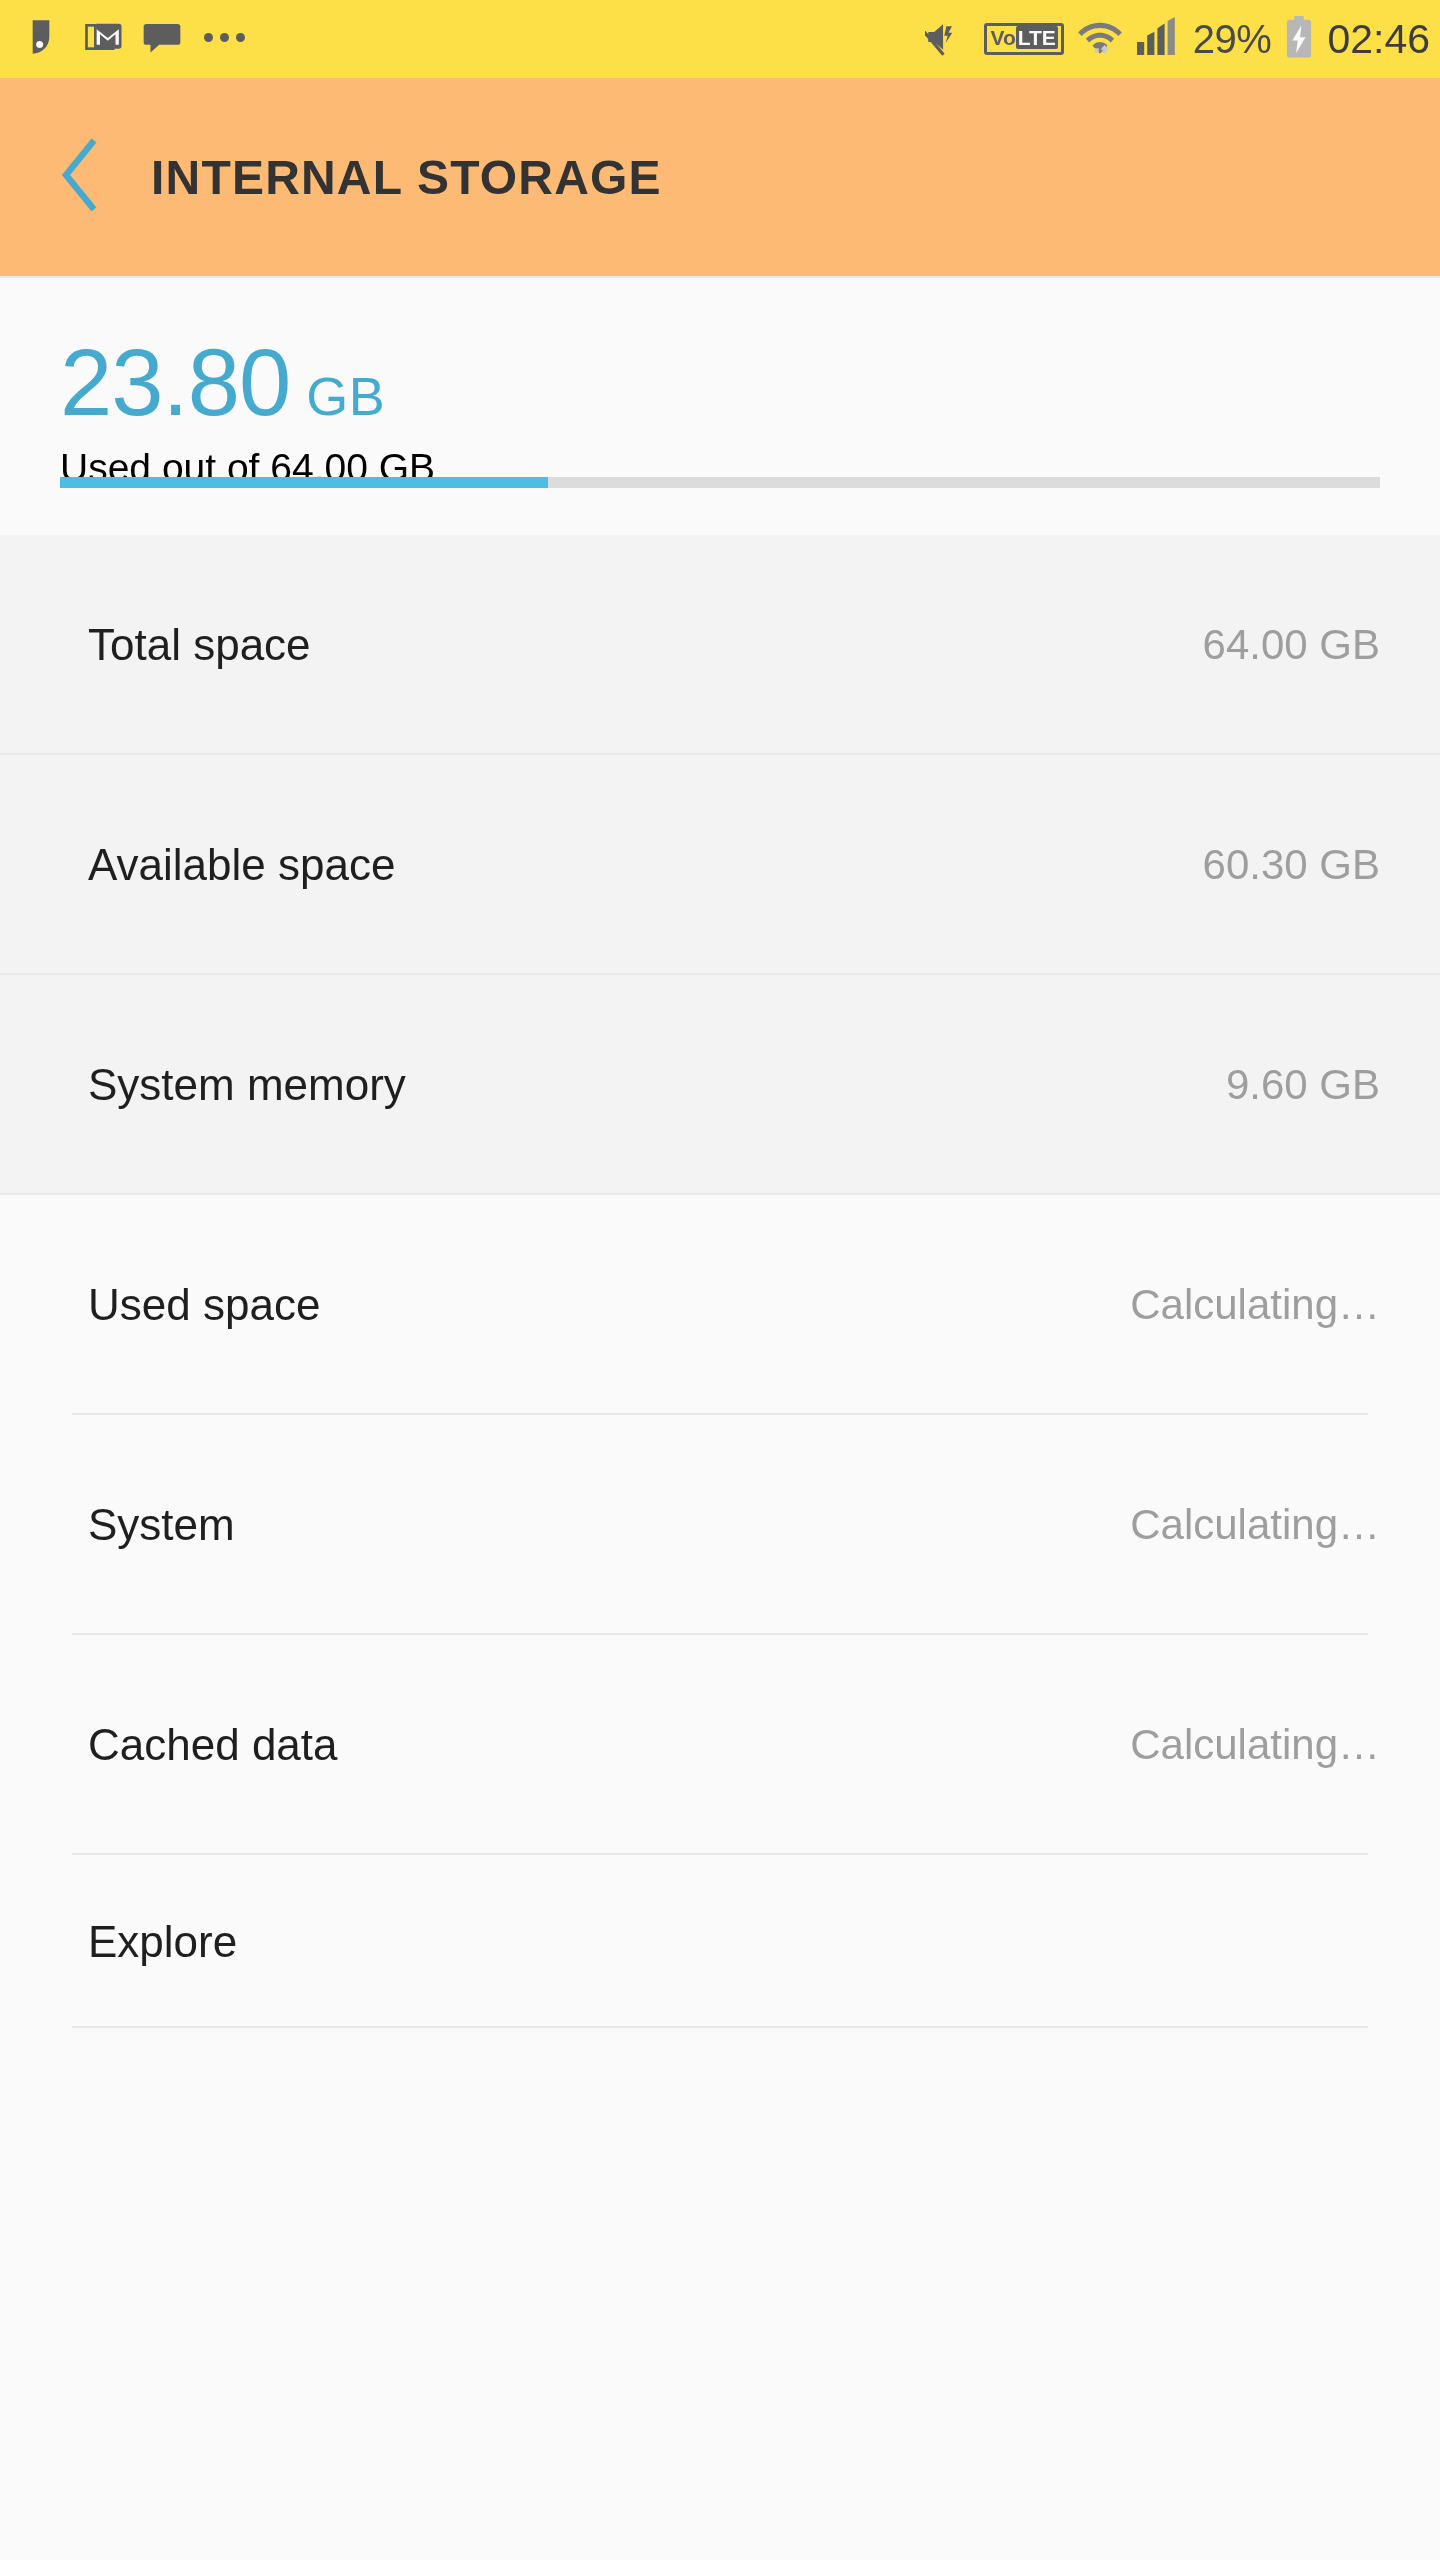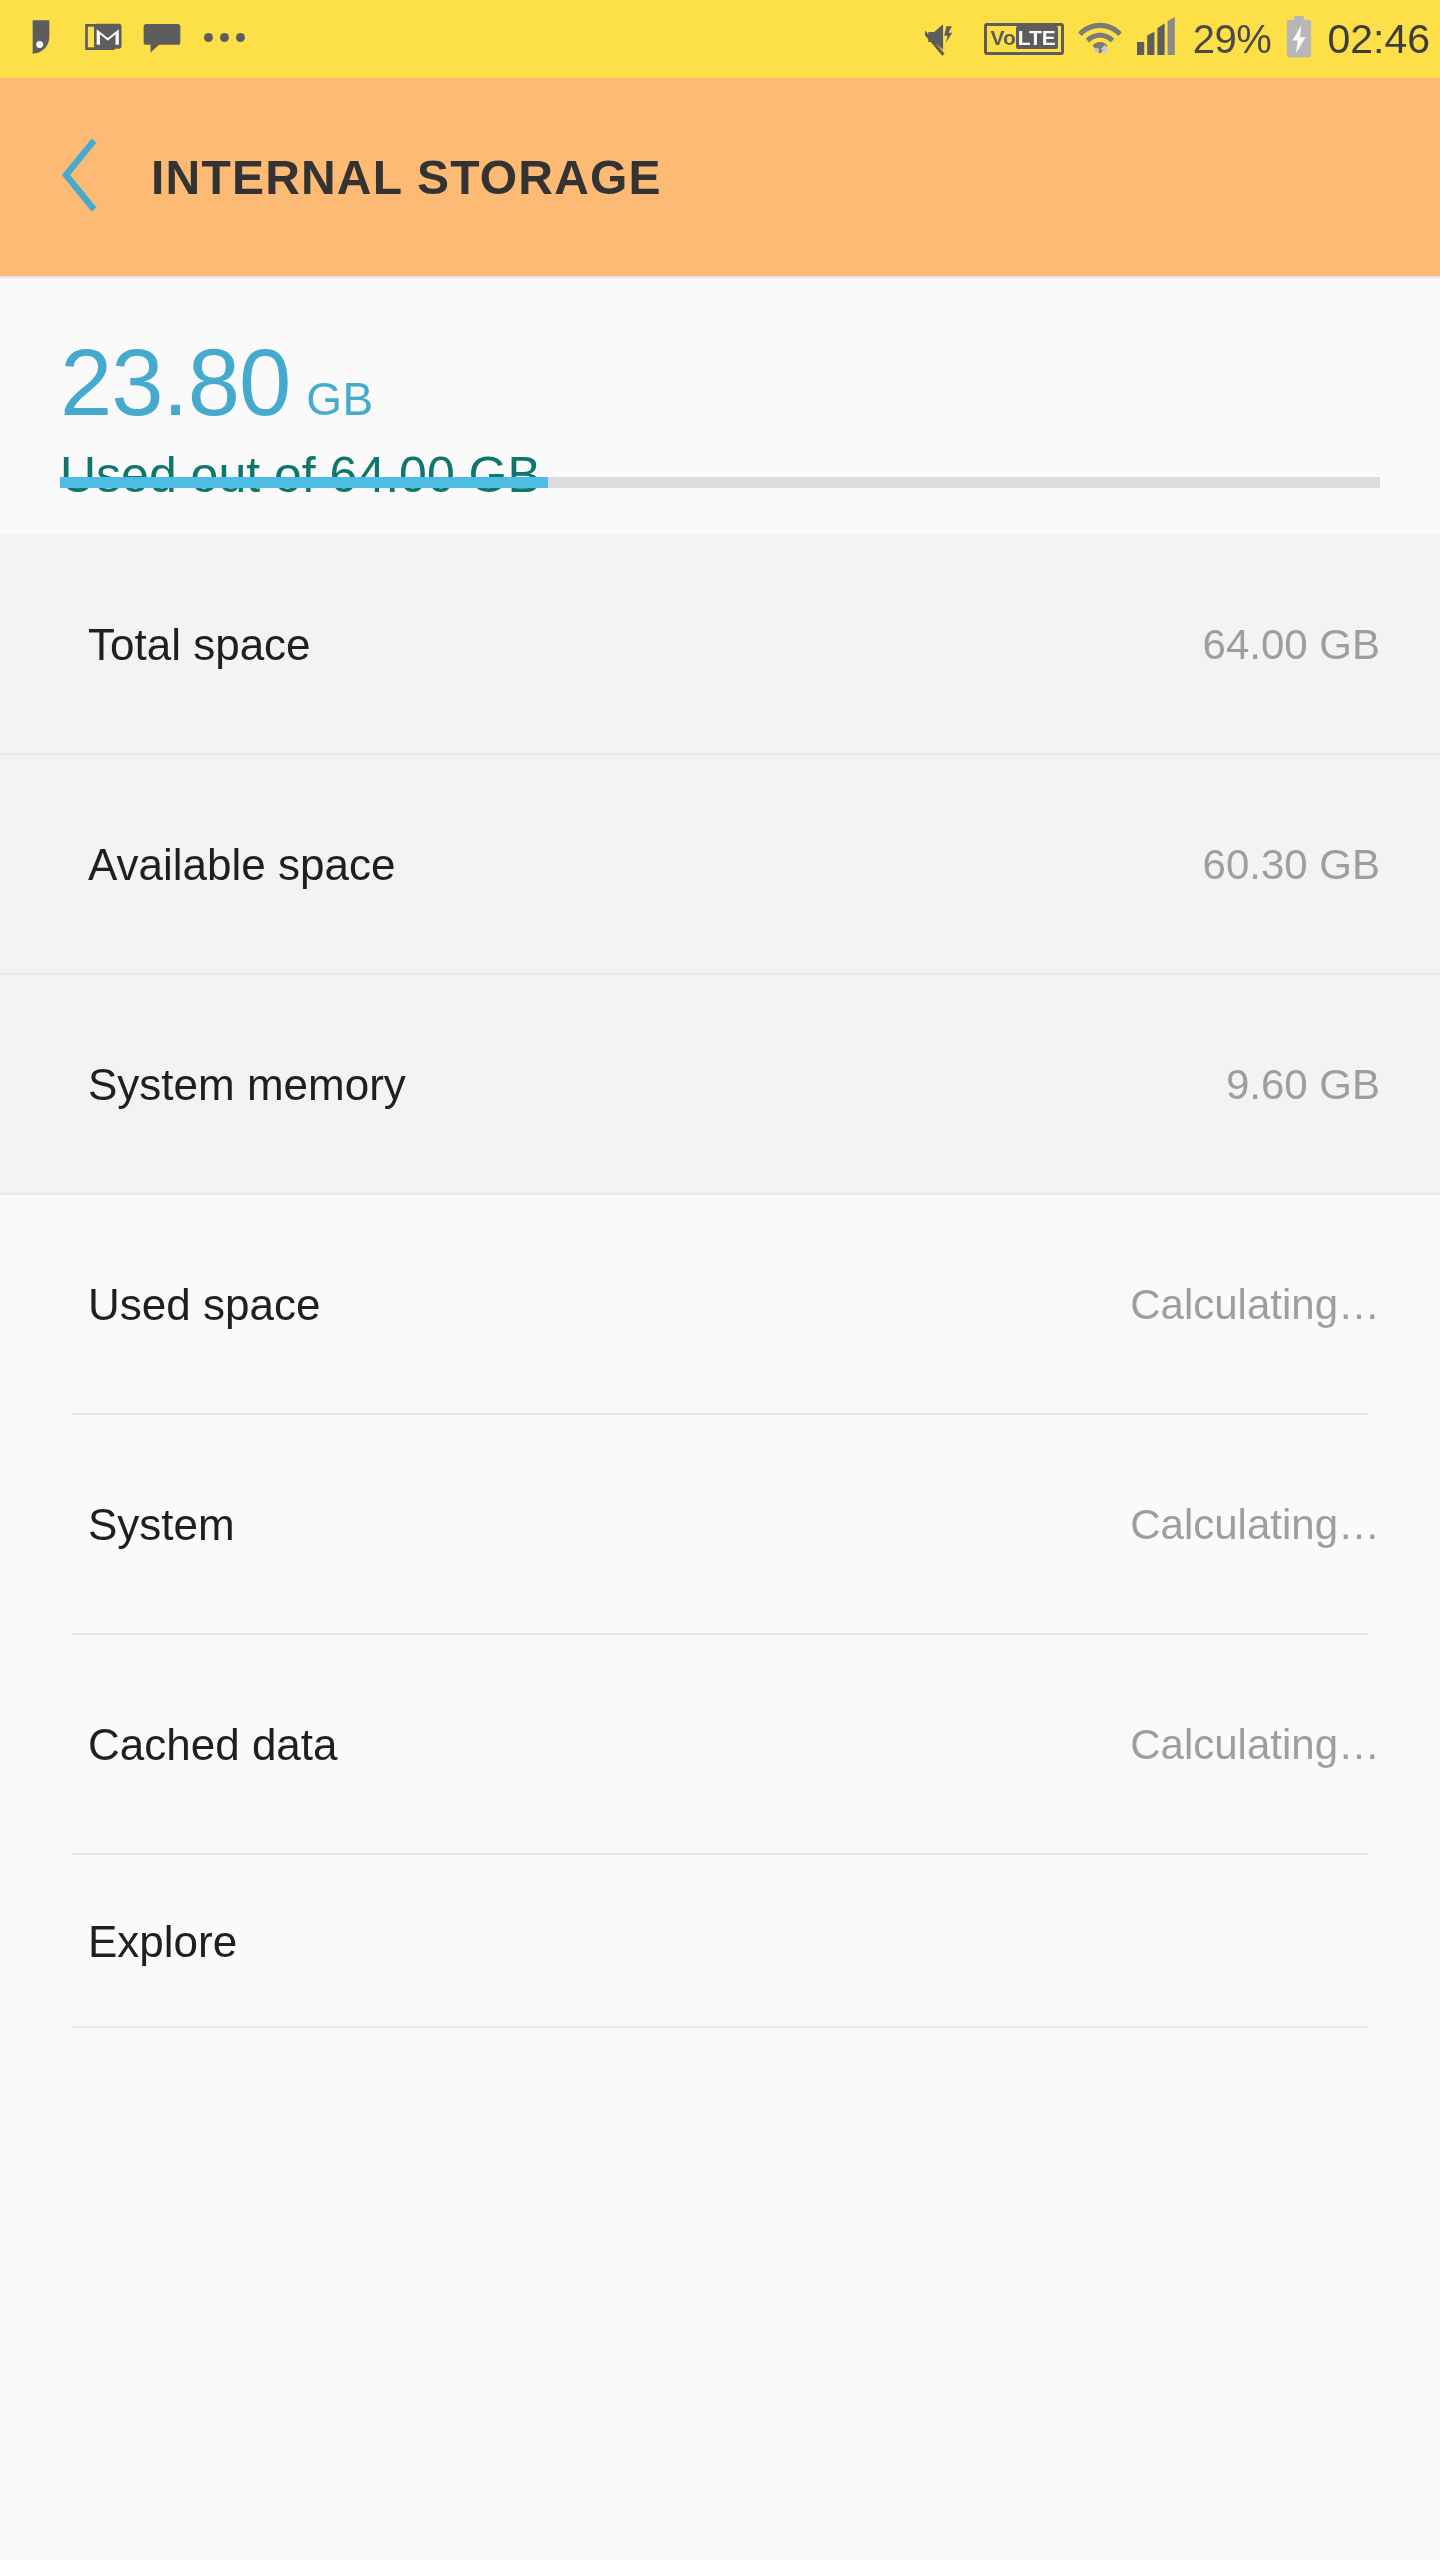--- a/index.html
+++ b/index.html
@@ -126,30 +126,30 @@
     line-height: 1;
   }
   .amount-value {
     font-size: 94px;
     color: #45aace;
     font-weight: 400;
     letter-spacing: -1px;
     line-height: 0.95;
   }
   .amount-unit {
-    font-size: 46px;
+    font-size: 54px;
     color: #45aace;
     font-weight: 400;
     margin-left: 16px;
     letter-spacing: 0.5px;
   }
   .amount-sub {
     margin-top: 19px;
-    font-size: 50px;
-    color: #0f766e;
+    font-size: 39px;
+    color: #000000;
     font-weight: 400;
     letter-spacing: 0px;
   }
   .progress-track {
     position: absolute;
     left: 60px;
     right: 60px;
     top: 199px;
     height: 11px;
     background: #dcdcdc;

